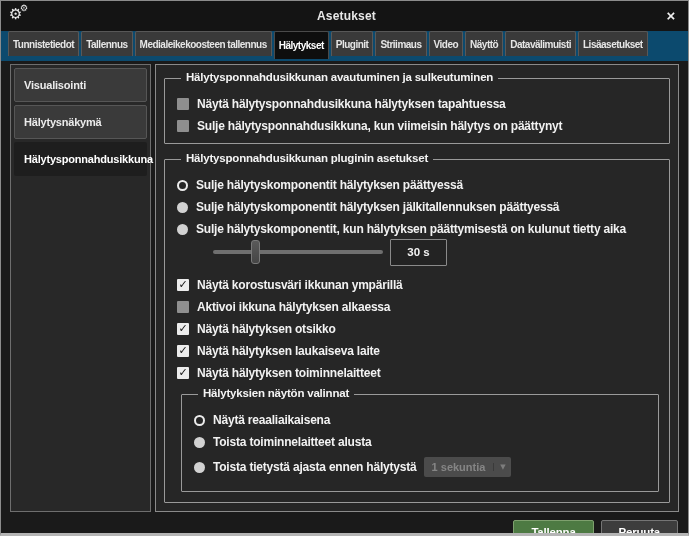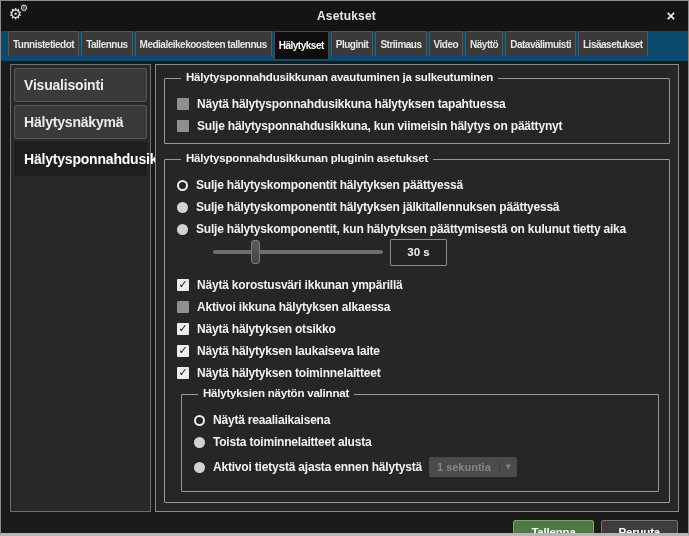--- a/index.html
+++ b/index.html
@@ -43,21 +43,21 @@
   
   .content { flex:1 1 auto; display:flex; gap:4px; padding:3px 9px 2px 9px; background:#1a1a1a; }
 
   .sidebar {
     width:141px; flex:0 0 auto;
     background:#282828; border:1px solid #6e6e6e;
     padding:3px;
   }
   .side-item {
     height:34px; margin-bottom:3px; display:flex; align-items:center;
-    padding-left:9px; font-size:14px; font-weight:700; letter-spacing:-0.2px;
+    padding-left:9px; font-size:11px; font-weight:700; letter-spacing:-0.2px;
     background:#3a3a3a; border:1px solid #565656; border-radius:2px; color:#ececec;
   }
   .side-item.selected { background:#1e1e1e; border-color:transparent; color:#fff; }
 
   .main {
     flex:1 1 auto; background:#262626; border:1px solid #8a8a8a;
     padding:13px 8px 8px 8px; overflow:hidden;
   }
 
   .groupbox {
@@ -237,21 +237,21 @@
               <div class="row">
                 <span class="radio ring"></span>
                 <span class="row-label">Näytä reaaliaikaisena</span>
               </div>
               <div class="row">
                 <span class="radio filled"></span>
                 <span class="row-label">Toista toiminnelaitteet alusta</span>
               </div>
               <div class="row">
                 <span class="radio filled"></span>
-                <span class="row-label">Aktivoi tietystä ajasta ennen hälytystä</span>
+                <span class="row-label">Toista tietystä ajasta ennen hälytystä</span>
                 <span class="dropdown">
                   <span class="dd-value">1 sekuntia</span>
                   <span class="dd-arrow">▼</span>
                 </span>
               </div>
             </div>
         </div>
 
       </div>
     </div>

